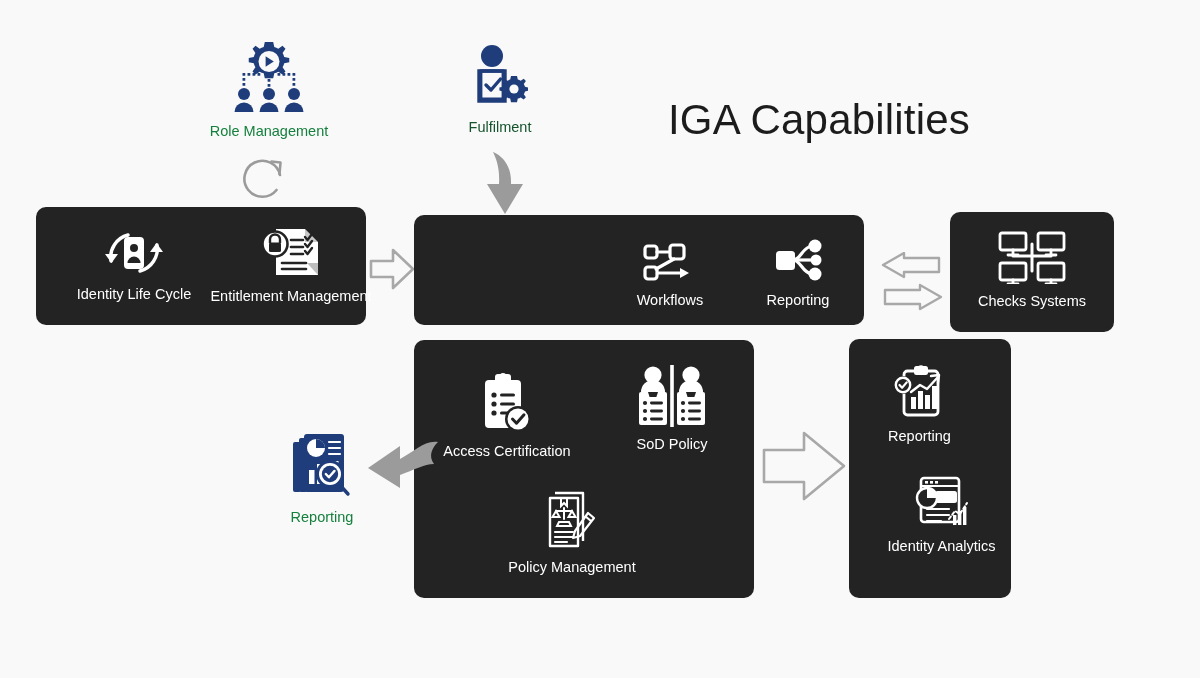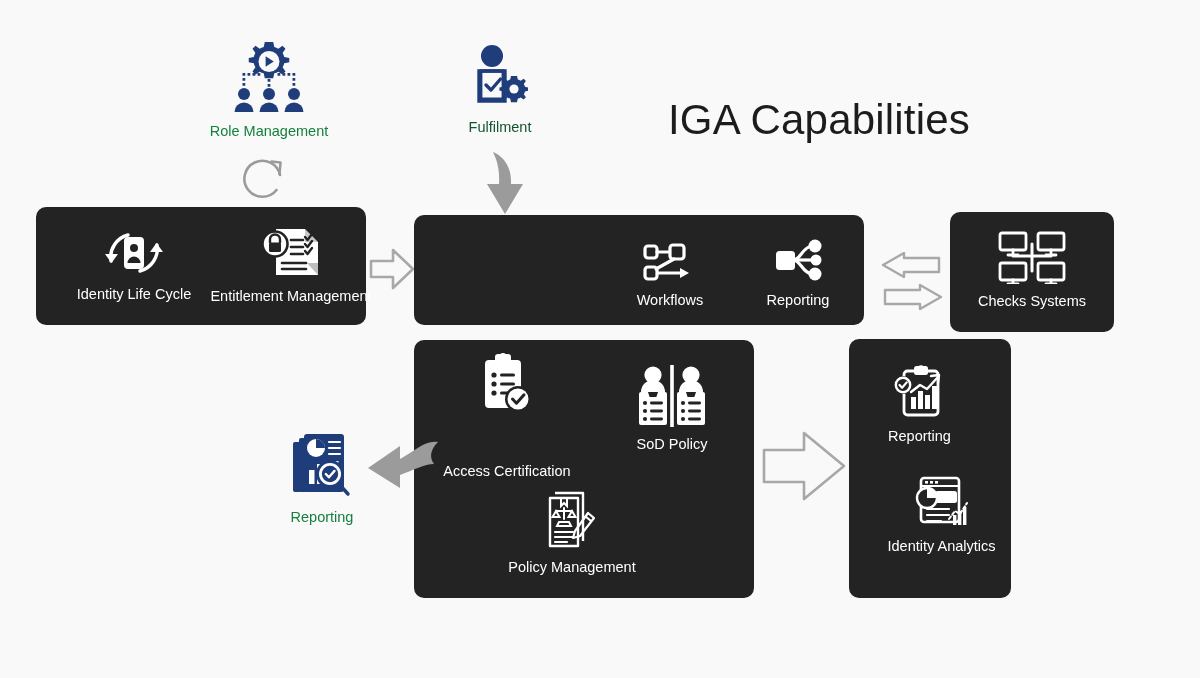--- a/index.html
+++ b/index.html
@@ -273,21 +273,21 @@
             <path d="M35 14 v27"></path>
           </g>
         </svg>
       </span>
       <span class="cap-label">Checks Systems</span>
     </div>
   </div>
 
   <div class="panel" style="left:414px; top:340px; width:340px; height:258px;">
 
-    <div class="cap" style="left:10px; top:12px; width:166px;gap:40px;">
+    <div class="cap" style="left:10px; top:32px; width:166px;">
       <span class="icon">
         <svg width="52" height="62" viewBox="0 0 52 62">
           <rect x="4" y="8" width="36" height="48" rx="4" fill="#ffffff"></rect>
           <rect x="14" y="2" width="16" height="10" rx="3" fill="#ffffff"></rect>
           <circle cx="22" cy="4.5" r="3.6" fill="#ffffff"></circle>
           <g fill="#232323">
             <circle cx="13" cy="23" r="2.6"></circle>
             <rect x="19" y="21.4" width="15" height="3.2" rx="1.5"></rect>
             <circle cx="13" cy="32" r="2.6"></circle>
             <rect x="19" y="30.4" width="15" height="3.2" rx="1.5"></rect>

